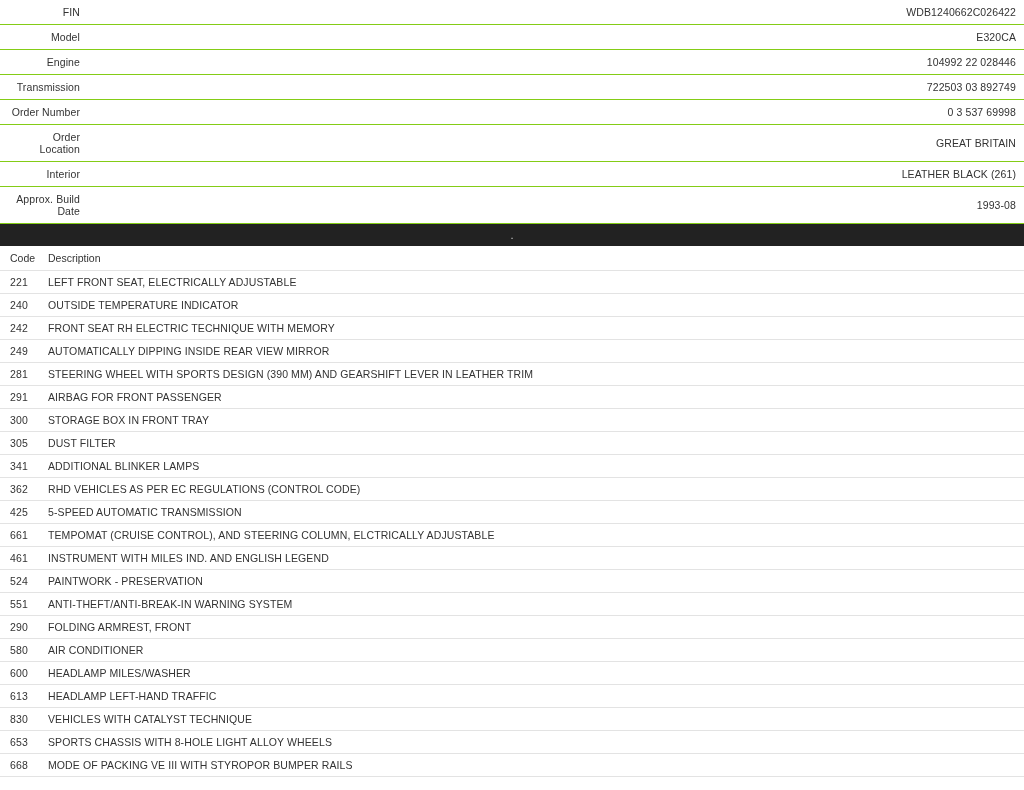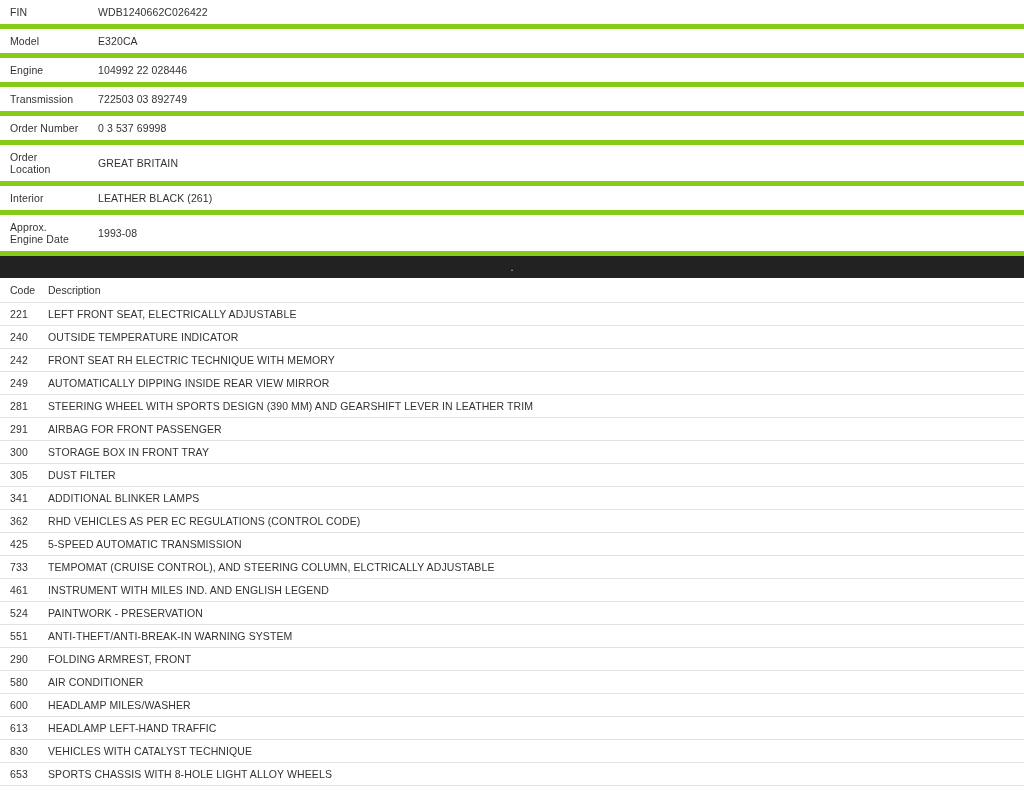--- a/index.html
+++ b/index.html
@@ -21,21 +21,22 @@
     background: #ffffff;
   }
 
   
   table.info-table {
     width: 100%;
     border-collapse: collapse;
     table-layout: fixed;
   }
   table.info-table tr {
-    border-bottom: 5px solid #84cc16;
+    border-bottom: 1px solid #84cc16;
+    text-align: right;
   }
   table.info-table td {
     padding: 6px 8px 6px 10px;
     font-size: 10.5px;
     line-height: 12px;
     vertical-align: middle;
     height: 20px;
     letter-spacing: 0.1px;
   }
   td.info-label {
@@ -127,21 +128,21 @@
         </tr>
         <tr>
           <td class="info-label">Order Location</td>
           <td class="info-value">GREAT BRITAIN</td>
         </tr>
         <tr>
           <td class="info-label">Interior</td>
           <td class="info-value">LEATHER BLACK (261)</td>
         </tr>
         <tr>
-          <td class="info-label">Approx. Engine Date</td>
+          <td class="info-label">Approx. Build Date</td>
           <td class="info-value">1993-08</td>
         </tr>
       </tbody>
   </table>
 
   <div class="band">
     <span class="band-dot">.</span>
   </div>
 
   <table class="codes-table">
@@ -190,21 +191,21 @@
         </tr>
         <tr>
           <td class="col-code">362</td>
           <td class="col-desc">RHD VEHICLES AS PER EC REGULATIONS (CONTROL CODE)</td>
         </tr>
         <tr>
           <td class="col-code">425</td>
           <td class="col-desc">5-SPEED AUTOMATIC TRANSMISSION</td>
         </tr>
         <tr>
-          <td class="col-code">733</td>
+          <td class="col-code">661</td>
           <td class="col-desc">TEMPOMAT (CRUISE CONTROL), AND STEERING COLUMN, ELCTRICALLY ADJUSTABLE</td>
         </tr>
         <tr>
           <td class="col-code">461</td>
           <td class="col-desc">INSTRUMENT WITH MILES IND. AND ENGLISH LEGEND</td>
         </tr>
         <tr>
           <td class="col-code">524</td>
           <td class="col-desc">PAINTWORK - PRESERVATION</td>
         </tr>

